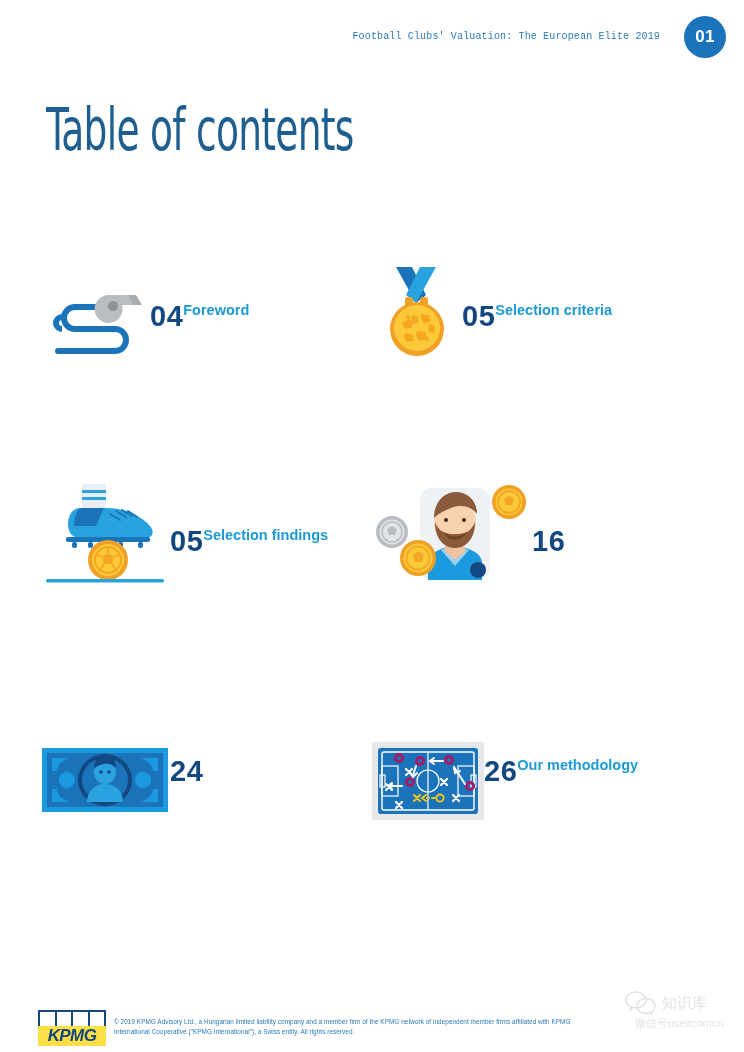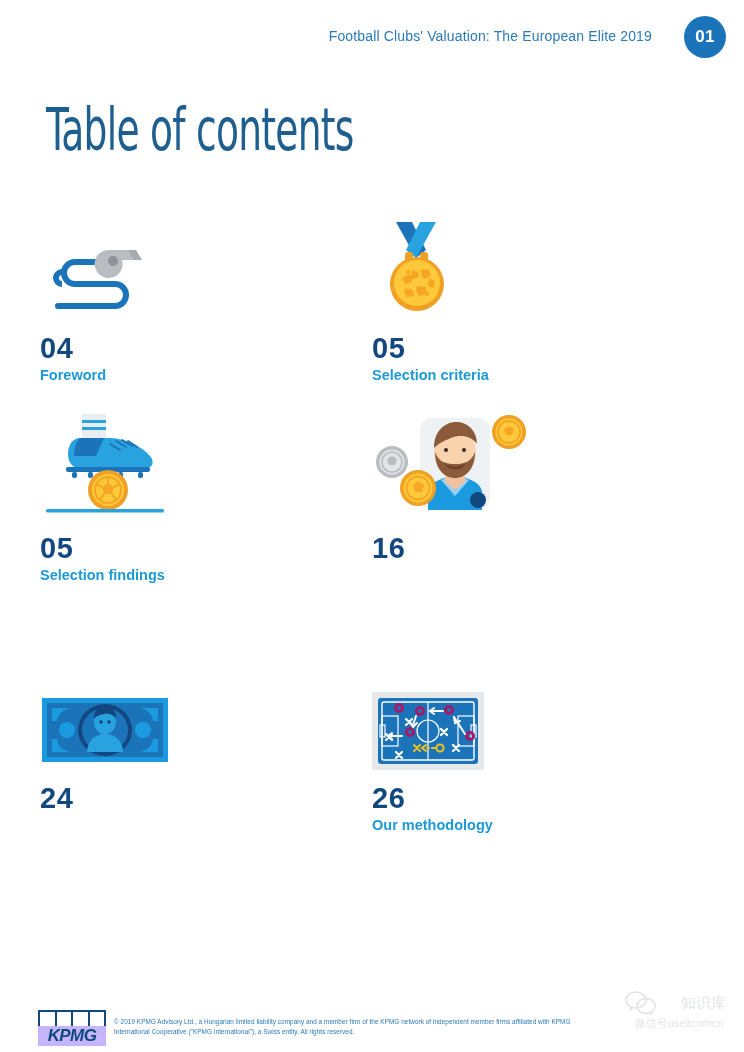--- a/index.html
+++ b/index.html
@@ -17,27 +17,28 @@
 
   
   .header {
     position: absolute;
     top: 0; left: 0;
     width: 744px;
     height: 86px;
   }
   .header-title {
     position: absolute;
-    right: 92px;
+    right: 84px;
     top: 36px;
     transform: translateY(-50%);
-    font-size: 14px;
+    font-size: 10px;
     color: #2a7ab9;
     letter-spacing: 0.15px;
     white-space: nowrap;
+    font-family: Liberation Mono, monospace;
   }
   .page-badge {
     position: absolute;
     right: 18px;
     top: 16px;
     width: 42px;
     height: 42px;
     border-radius: 50%;
     background: #1b74ba;
     color: #ffffff;
@@ -69,22 +70,21 @@
     position: absolute;
     left: 40px;
     top: 210px;
     width: 664px;
     display: grid;
     grid-template-columns: 1fr 1fr;
     grid-template-rows: 200px 250px 210px;
   }
   .toc-item {
     display: flex;
-    flex-direction: column;
-    align-items: flex-start;
+    align-items: center;
   }
   .toc-icon {
     height: 110px;
     display: flex;
     align-items: flex-end;
     justify-content: center;
   }
   .toc-number {
     font-size: 29px;
     font-weight: bold;
@@ -136,21 +136,21 @@
   .kpmg-word {
     position: absolute;
     top: 16px; left: 0;
     width: 68px;
     text-align: center;
     font-size: 17px;
     font-weight: bold;
     font-style: italic;
     color: #12487f;
     letter-spacing: -0.6px;
-    background: #c4b5fd;
+    background: #fde047;
   }
   .footer-text {
     position: absolute;
     left: 114px;
     top: 1017px;
     width: 480px;
     font-size: 6.4px;
     line-height: 1.55;
     color: #2a7ab9;
     letter-spacing: 0.05px;
@@ -161,21 +161,21 @@
     position: absolute;
     right: 10px;
     bottom: 14px;
     width: 110px;
     height: 48px;
     opacity: 0.30;
   }
   .wm-top {
     display: flex;
     align-items: center;
-    gap: 23px;
+    gap: 4px;
     height: 26px;
   }
   .wm-cn {
     font-size: 15px;
     color: #9aa3ab;
     font-family: "DejaVu Sans", sans-serif;
   }
   .wm-bottom {
     font-size: 11px;
     color: #9aa3ab;

